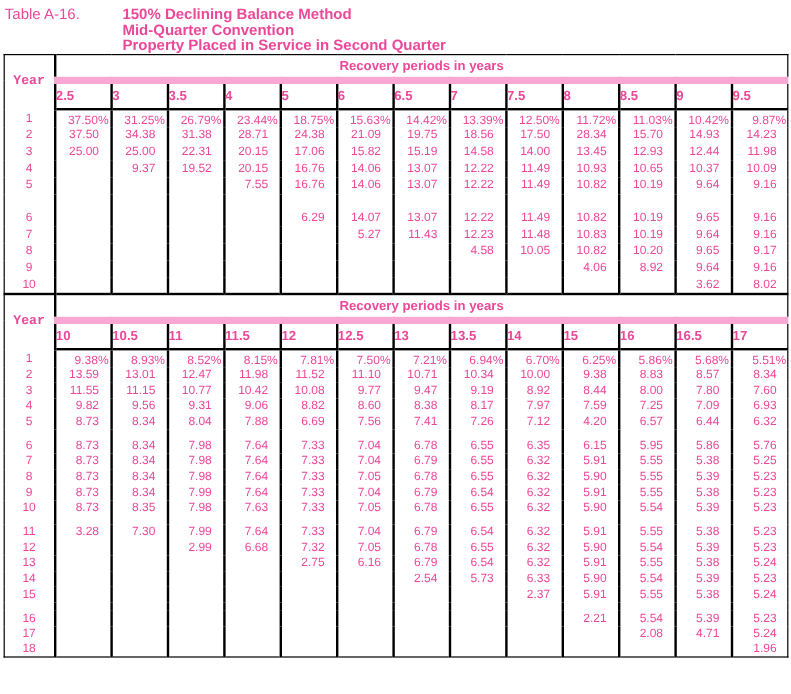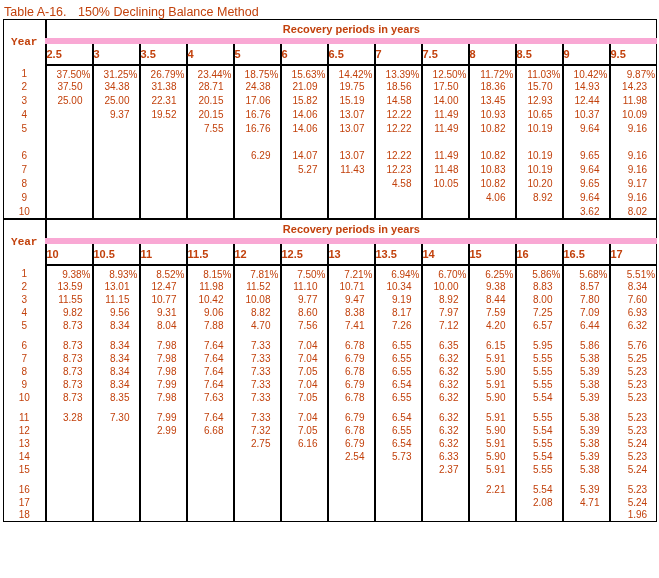--- a/index.html
+++ b/index.html
@@ -4,31 +4,31 @@
 <style>
   * { box-sizing: border-box; }
   html, body { margin: 0; padding: 0; background: #ffffff; }
   .page {
     position: relative;
     width: 659px;
     height: 578px;
     background: #ffffff;
     overflow: hidden;
     font-family: "Liberation Sans", sans-serif;
-    color: #c2410c;
+    color: #ec4899;
   }
   .tb {
     display: flex;
     align-items: flex-start;
     padding: 6px 0 0 4px;
     font-size: 12.5px;
     line-height: 13px;
   }
   .tb .lbl { width: 74px; flex: none; font-weight: normal; }
-  .tb .lines { font-weight: normal; }
+  .tb .lines { font-weight: bold; margin-left: 24px; }
   .tb2 {
     padding: 9px 0 5px 4px;
     font-size: 12.5px;
     line-height: 13px;
   }
   .cont { font-style: italic; }
   table.dt {
     border-collapse: collapse;
     table-layout: fixed;
     margin-left: 3px;
@@ -70,20 +70,22 @@
 </style>
 </head>
 <body>
 
 <div class="page">
 
   <div class="tb">
     <span class="lbl">Table A-16.</span>
     <div class="lines">
       <div>150% Declining Balance Method</div>
+      <div>Mid-Quarter Convention</div>
+      <div>Property Placed in Service in Second Quarter</div>
     </div>
   </div>
 
   <table id="t1" class="dt">
       <colgroup>
         <col style="width: 42px;">
         <col style="width: 47px;">
         <col style="width: 47px;">
         <col style="width: 47px;">
         <col style="width: 47px;">
@@ -139,21 +141,21 @@
           <td class="y">2</td>
           <td class="c">37.50</td>
           <td class="c">34.38</td>
           <td class="c">31.38</td>
           <td class="c">28.71</td>
           <td class="c">24.38</td>
           <td class="c">21.09</td>
           <td class="c">19.75</td>
           <td class="c">18.56</td>
           <td class="c">17.50</td>
-          <td class="c">18.36</td>
+          <td class="c">28.34</td>
           <td class="c">15.70</td>
           <td class="c">14.93</td>
           <td class="c">14.23</td>
         </tr>
         <tr>
           <td class="y">3</td>
           <td class="c">25.00</td>
           <td class="c">25.00</td>
           <td class="c">22.31</td>
           <td class="c">20.15</td>
@@ -401,21 +403,21 @@
           <td class="c">7.25</td>
           <td class="c">7.09</td>
           <td class="c">6.93</td>
         </tr>
         <tr>
           <td class="y">5</td>
           <td class="c">8.73</td>
           <td class="c">8.34</td>
           <td class="c">8.04</td>
           <td class="c">7.88</td>
-          <td class="c">4.70</td>
+          <td class="c">6.69</td>
           <td class="c">7.56</td>
           <td class="c">7.41</td>
           <td class="c">7.26</td>
           <td class="c">7.12</td>
           <td class="c">4.20</td>
           <td class="c">6.57</td>
           <td class="c">6.44</td>
           <td class="c">6.32</td>
         </tr>
         <tr class="gap">

